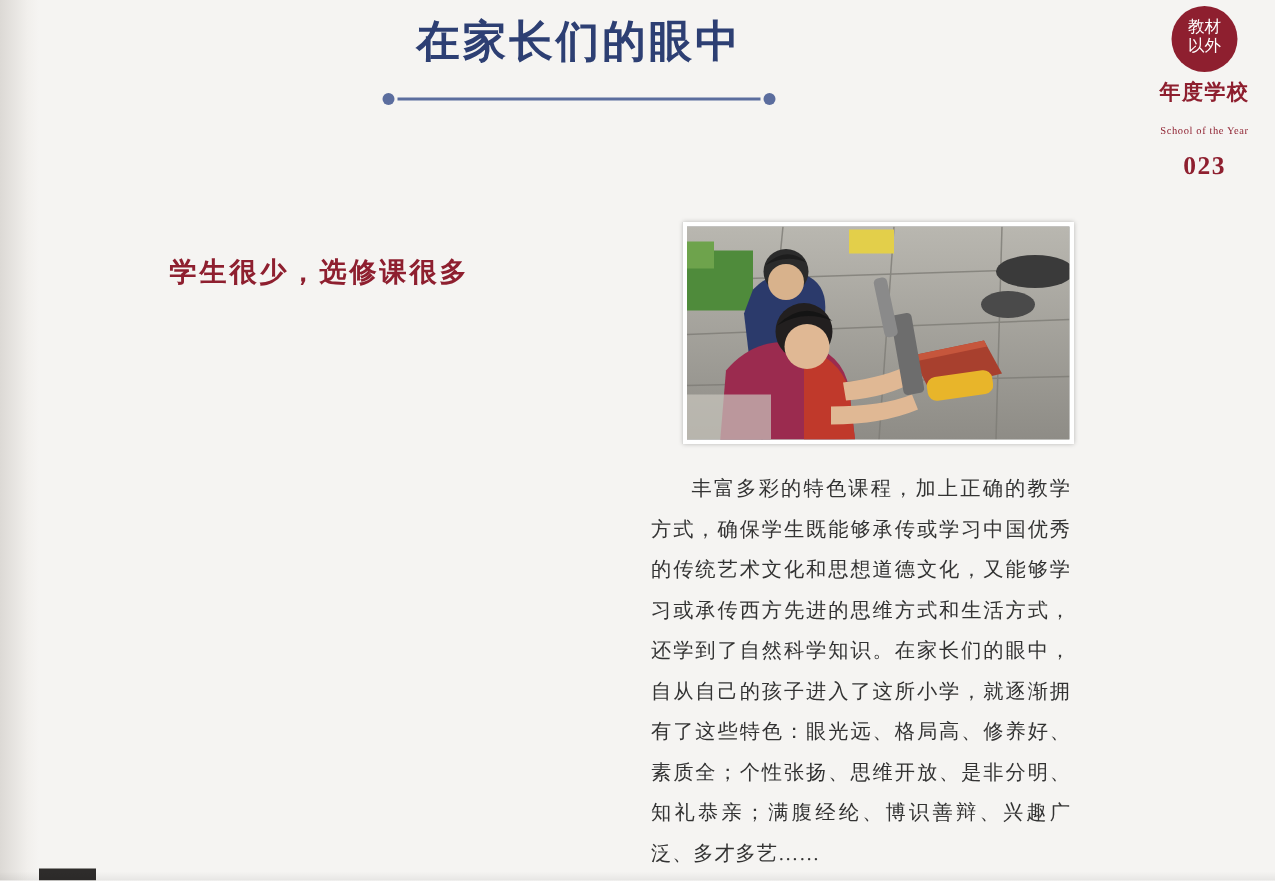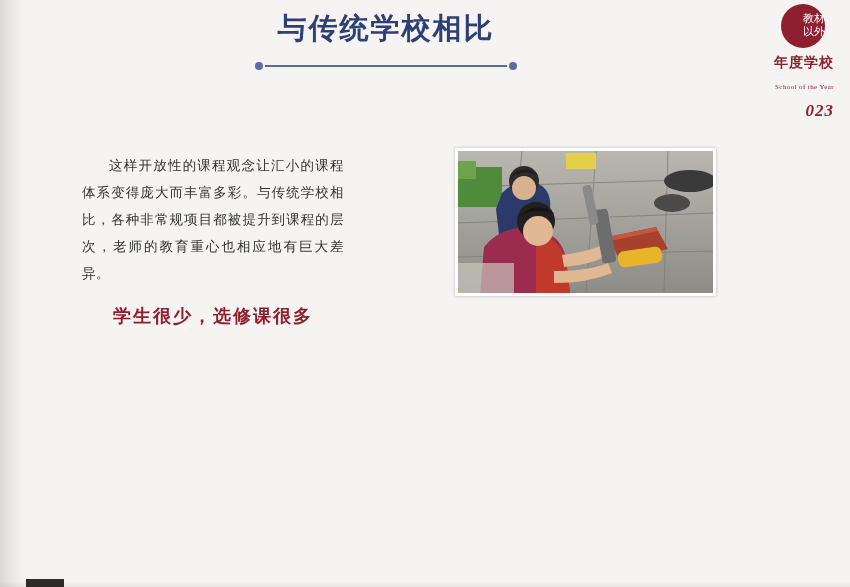--- a/index.html
+++ b/index.html
@@ -63,21 +63,21 @@
     background: #5b6d9e;
   }
   #title-rule .dot.l { left: 0; }
   #title-rule .dot.r { right: 0; }
 
   
   #ribbon {
     position: absolute;
     right: 16px; top: 0;
     width: 62px; height: 160px;
-    text-align: right;
+    text-align: center;
   }
   #ribbon .seal {
     width: 44px; height: 44px;
     margin: 4px auto 0 auto;
     border-radius: 50%;
     background: #8e1f2f;
     color: #fff;
     font-size: 11px;
     line-height: 13px;
     padding-top: 8px;
@@ -98,21 +98,20 @@
     line-height: 9px;
     letter-spacing: 0.4px;
     font-family: Liberation Serif, serif;
   }
   #ribbon .page-num {
     margin-top: 9px;
     color: #8e1f2f;
     font-size: 17px;
     font-weight: bold;
     letter-spacing: 1px;
-    font-style: italic;
   }
 
   
   .col {
     position: absolute;
     top: 152px;
     width: 262px;
     font-size: 13.5px;
     line-height: 27px;
     color: #333;
@@ -164,21 +163,21 @@
   }
 </style>
 </head>
 <body>
 
 <div id="page">
 
   <div id="gutter"></div>
 
   <div id="title-block">
-    <div id="doc-title">与传统学校相比</div>
+    <div id="doc-title">在家长们的眼中</div>
     <div id="title-rule">
       <span class="dot l"></span>
       <span class="bar"></span>
       <span class="dot r"></span>
     </div>
   </div>
 
   <div id="ribbon">
     <div class="seal">
       <div>教材</div>
@@ -244,21 +243,24 @@
         <rect x="140" y="58" width="14" height="54" rx="3" fill="#6d6d6d" transform="rotate(-10 147 85)"></rect>
         <rect x="160" y="98" width="44" height="16" rx="6" fill="#e8b52a" transform="rotate(-8 182 106)"></rect>
         <rect x="128" y="34" width="9" height="40" rx="3" fill="#8a8a8a" transform="rotate(-12 132 54)"></rect>
       </g>
 
       <rect x="0" y="112" width="56" height="30" fill="#c9c6bd" opacity="0.7"></rect>
     </svg>
   </div>
 
   <div class="col" id="col-left">
-    <p class="para">这样开放性的课程观念让汇小的课程体系变得庞大而丰富多彩。与传统学校相比，各种非常规项目都被提升到课程的层次，老师的教育重心也相应地有巨大差异。</p>
     <div class="subhead">学生很少，选修课很多</div>
 
   </div>
 
+  <div class="col" id="col-right">
+    <p class="para">丰富多彩的特色课程，加上正确的教学方式，确保学生既能够承传或学习中国优秀的传统艺术文化和思想道德文化，又能够学习或承传西方先进的思维方式和生活方式，还学到了自然科学知识。在家长们的眼中，自从自己的孩子进入了这所小学，就逐渐拥有了这些特色：眼光远、格局高、修养好、素质全；个性张扬、思维开放、是非分明、知礼恭亲；满腹经纶、博识善辩、兴趣广泛、多才多艺……</p>
+
+  </div>
 
   <div id="corner-mark"></div>
   <div id="bottom-fade"></div>
 </div>
 
 </body></html>

